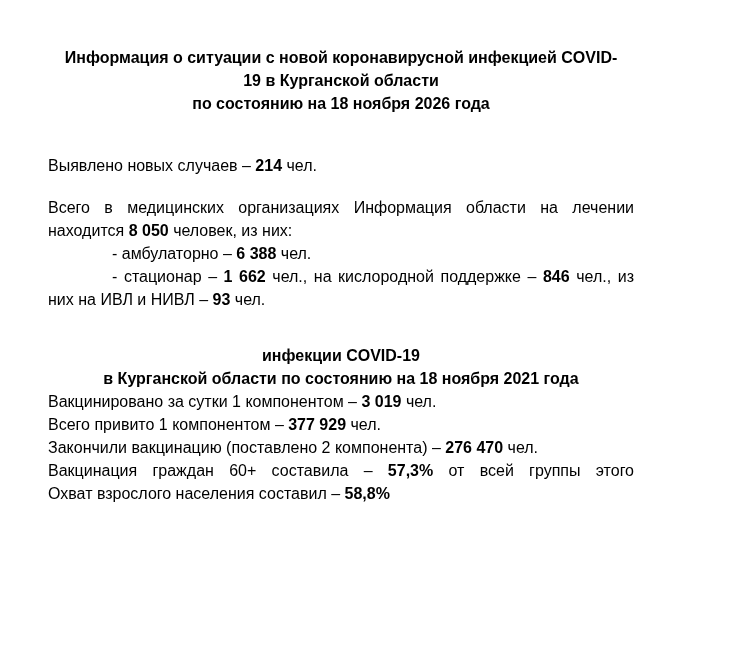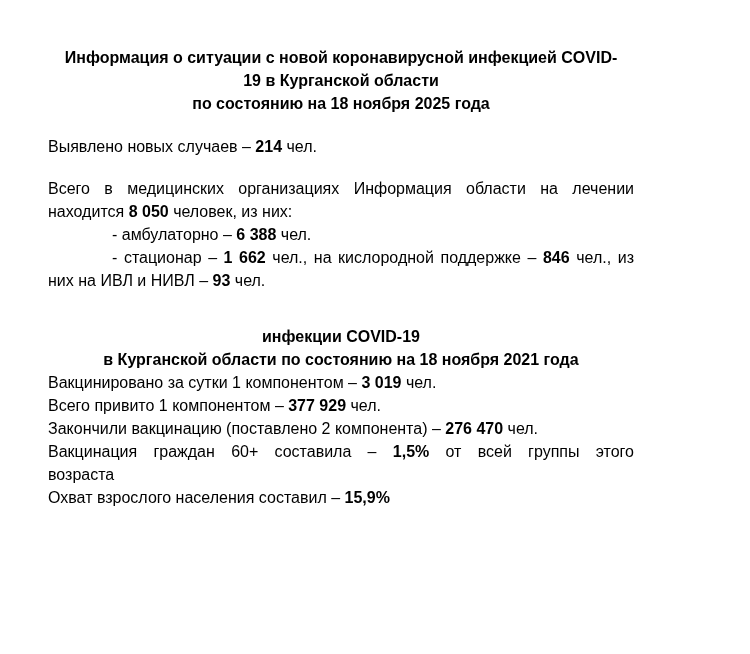--- a/index.html
+++ b/index.html
@@ -29,35 +29,35 @@
   .line {
     text-align: left;
   }
   .justify-full {
     text-align: justify;
     text-align-last: justify;
   }
   .indent {
     padding-left: 64px;
   }
-  .gap-new-cases   { margin-top: 20px; }
+  .gap-new-cases   { margin-top: 39px; }
   .gap-treatment   { margin-top: 19px; }
   .gap-vax-title   { margin-top: 33px; }
   .gap-vax-block   { }
   b { font-weight: bold; }
 </style>
 </head>
 <body>
 
 <div class="page">
 
   <div>
     <div class="title-line">Информация о ситуации с новой коронавирусной инфекцией COVID-</div>
     <div class="title-line">19 в Курганской области</div>
-    <div class="title-line">по состоянию на 18 ноября 2025 года</div>
+    <div class="title-line">по состоянию на 18 ноября 2026 года</div>
   </div>
 
   <div class="line gap-new-cases">Выявлено новых случаев – <b>214</b> чел.</div>
 
   <div class="gap-treatment">
     <div class="line justify-full">Всего в медицинских организациях Информация области на лечении</div>
     <div class="line">находится <b>8 050</b> человек, из них:</div>
     <div class="line indent">- амбулаторно – <b>6 388</b> чел.</div>
     <div class="line justify-full indent">- стационар – <b>1 662</b> чел., на кислородной поддержке – <b>846</b> чел., из</div>
     <div class="line">них на ИВЛ и НИВЛ – <b>93</b> чел.</div>
@@ -65,18 +65,17 @@
 
   <div class="gap-vax-title">
     <div class="title-line">инфекции COVID-19</div>
     <div class="title-line">в Курганской области по состоянию на 18 ноября 2021 года</div>
   </div>
 
   <div class="gap-vax-block">
     <div class="line">Вакцинировано за сутки 1 компонентом – <b>3 019</b> чел.</div>
     <div class="line">Всего привито 1 компонентом – <b>377 929</b> чел.</div>
     <div class="line">Закончили вакцинацию (поставлено 2 компонента) – <b>276 470</b> чел.</div>
-    <div class="line justify-full">Вакцинация граждан 60+ составила – <b>1,5%</b> от всей группы этого</div>
-    <div class="line">возраста</div>
-    <div class="line">Охват взрослого населения составил – <b>15,9%</b></div>
+    <div class="line justify-full">Вакцинация граждан 60+ составила – <b>57,3%</b> от всей группы этого</div>
+    <div class="line">Охват взрослого населения составил – <b>58,8%</b></div>
   </div>
 
 </div>
 
 </body></html>

